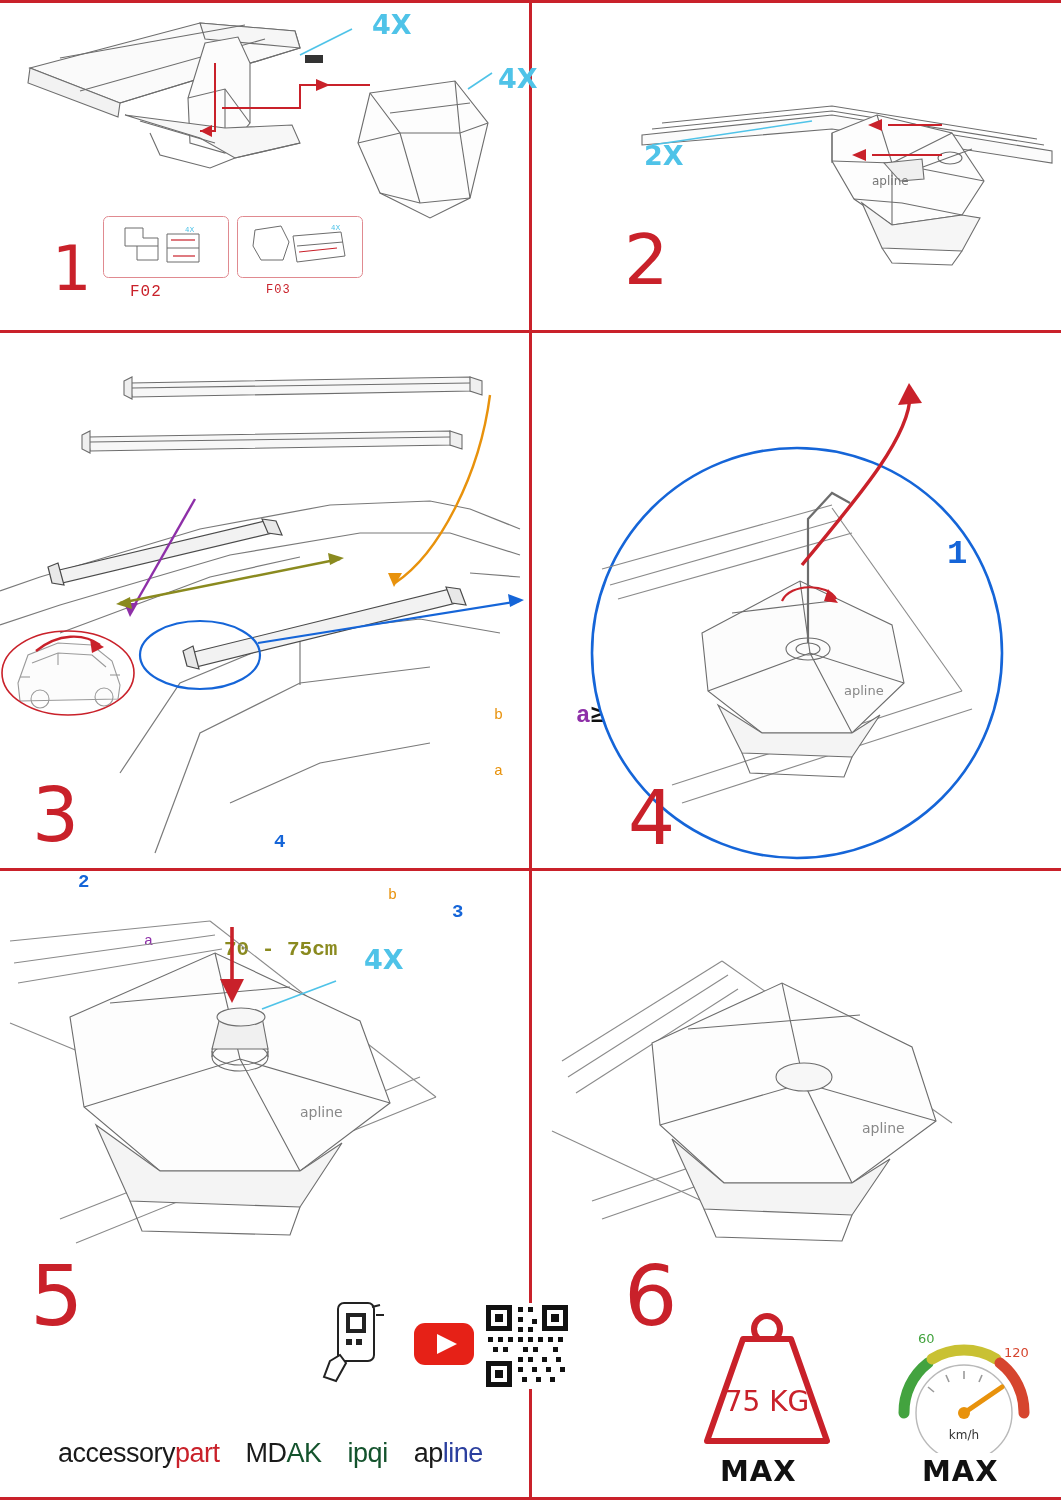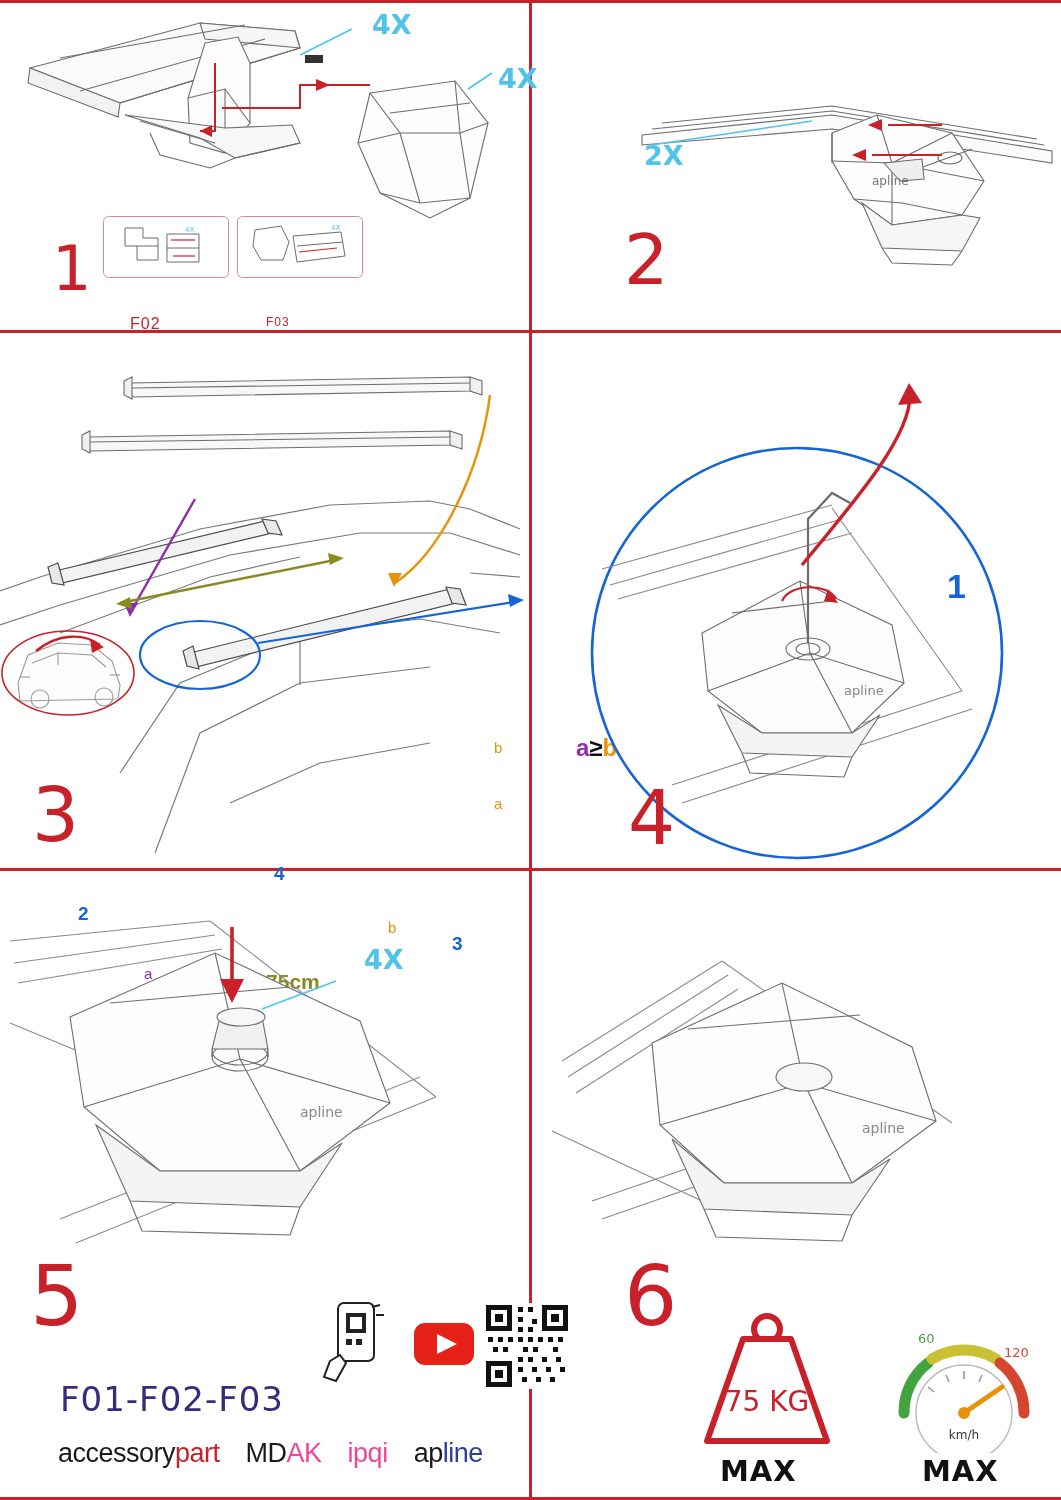--- a/index.html
+++ b/index.html
@@ -8,27 +8,27 @@
   .hr{position:absolute;left:0;width:1061px;height:3px;background:#c9212a;}
   .hr.top{top:0;}
   .hr.r1{top:330px;}
   .hr.r2{top:868px;}
   .hr.bottom{top:1497px;}
   .vsplit{position:absolute;width:3px;background:#c9212a;}
   .panel{position:absolute;}
   .stepnum{position:absolute;font-family:"DejaVu Sans",sans-serif;color:#c9212a;font-weight:400;line-height:1;}
   .qty{position:absolute;color:#4fc3e8;font-family:"DejaVu Sans",sans-serif;font-weight:700;}
   svg{display:block;}
-  .lblbox{position:absolute;font-family:Liberation Sans, sans-serif;margin-top:32px;}
+  .lblbox{position:absolute;font-family:Liberation Mono, monospace;}
   .brandrow{position:absolute;display:flex;align-items:flex-end;gap:26px;}
   .brand{font-family:"Liberation Sans",sans-serif;font-size:27px;letter-spacing:-.5px;}
   .brand .dark{color:#1a1a1a;}
   .brand .red{color:#c9212a;}
   .brand .blue{color:#2b3f9e;}
-  .brand .grey{color:#ec4899;text-align:right;}
+  .brand .grey{color:#14532d;text-align:right;}
   .codes{position:absolute;color:#3b2a7a;font-family:"DejaVu Sans",sans-serif;font-size:34px;letter-spacing:1px;}
   .maxlabel{position:absolute;font-family:"DejaVu Sans",sans-serif;font-size:29px;color:#111;letter-spacing:1px;font-weight:bold;}
   .kgtext{font-family:"DejaVu Sans",sans-serif;font-size:28px;fill:#c9212a;}
 </style>
 </head>
 <body>
 
 <div class="sheet">
 
   <div class="hr top"></div>
@@ -301,21 +301,20 @@
       </g>
       <text x="300" y="246" font-size="14" fill="#888" font-family="DejaVu Sans">apline</text>
       <path d="M232 56 L232 118" stroke="#c9212a" stroke-width="3.6" fill="none"></path>
       <polygon points="232,132 220,108 244,108" fill="#c9212a"></polygon>
       <path d="M262 138 L336 110" stroke="#4fc3e8" stroke-width="1.8" fill="none"></path>
     </svg>
 
     <div class="qty" style="left:342px;top:960px;font-size:27px;position:absolute;"></div>
     <div class="stepnum" style="left:30px;top:383px;font-size:84px;position:absolute;">5</div>
 
-    <div class="codes" style="left:60px;top:508px;">F01-F02-F03</div>
 
     <div class="panel" style="left:322px;top:430px;">
       <svg width="68" height="84" viewBox="0 0 68 84">
         <rect x="16" y="2" width="36" height="58" rx="6" fill="#fff" stroke="#222" stroke-width="2"></rect>
         <rect x="24" y="12" width="20" height="20" fill="#222"></rect>
         <rect x="28" y="16" width="12" height="12" fill="#fff"></rect>
         <rect x="24" y="38" width="6" height="6" fill="#222"></rect>
         <rect x="34" y="38" width="6" height="6" fill="#222"></rect>
         <path d="M8 60 L18 54 L24 62 L14 80 L2 76 Z" fill="#fff" stroke="#222" stroke-width="2"></path>
         <path d="M50 6 L58 4" stroke="#222" stroke-width="2"></path>

